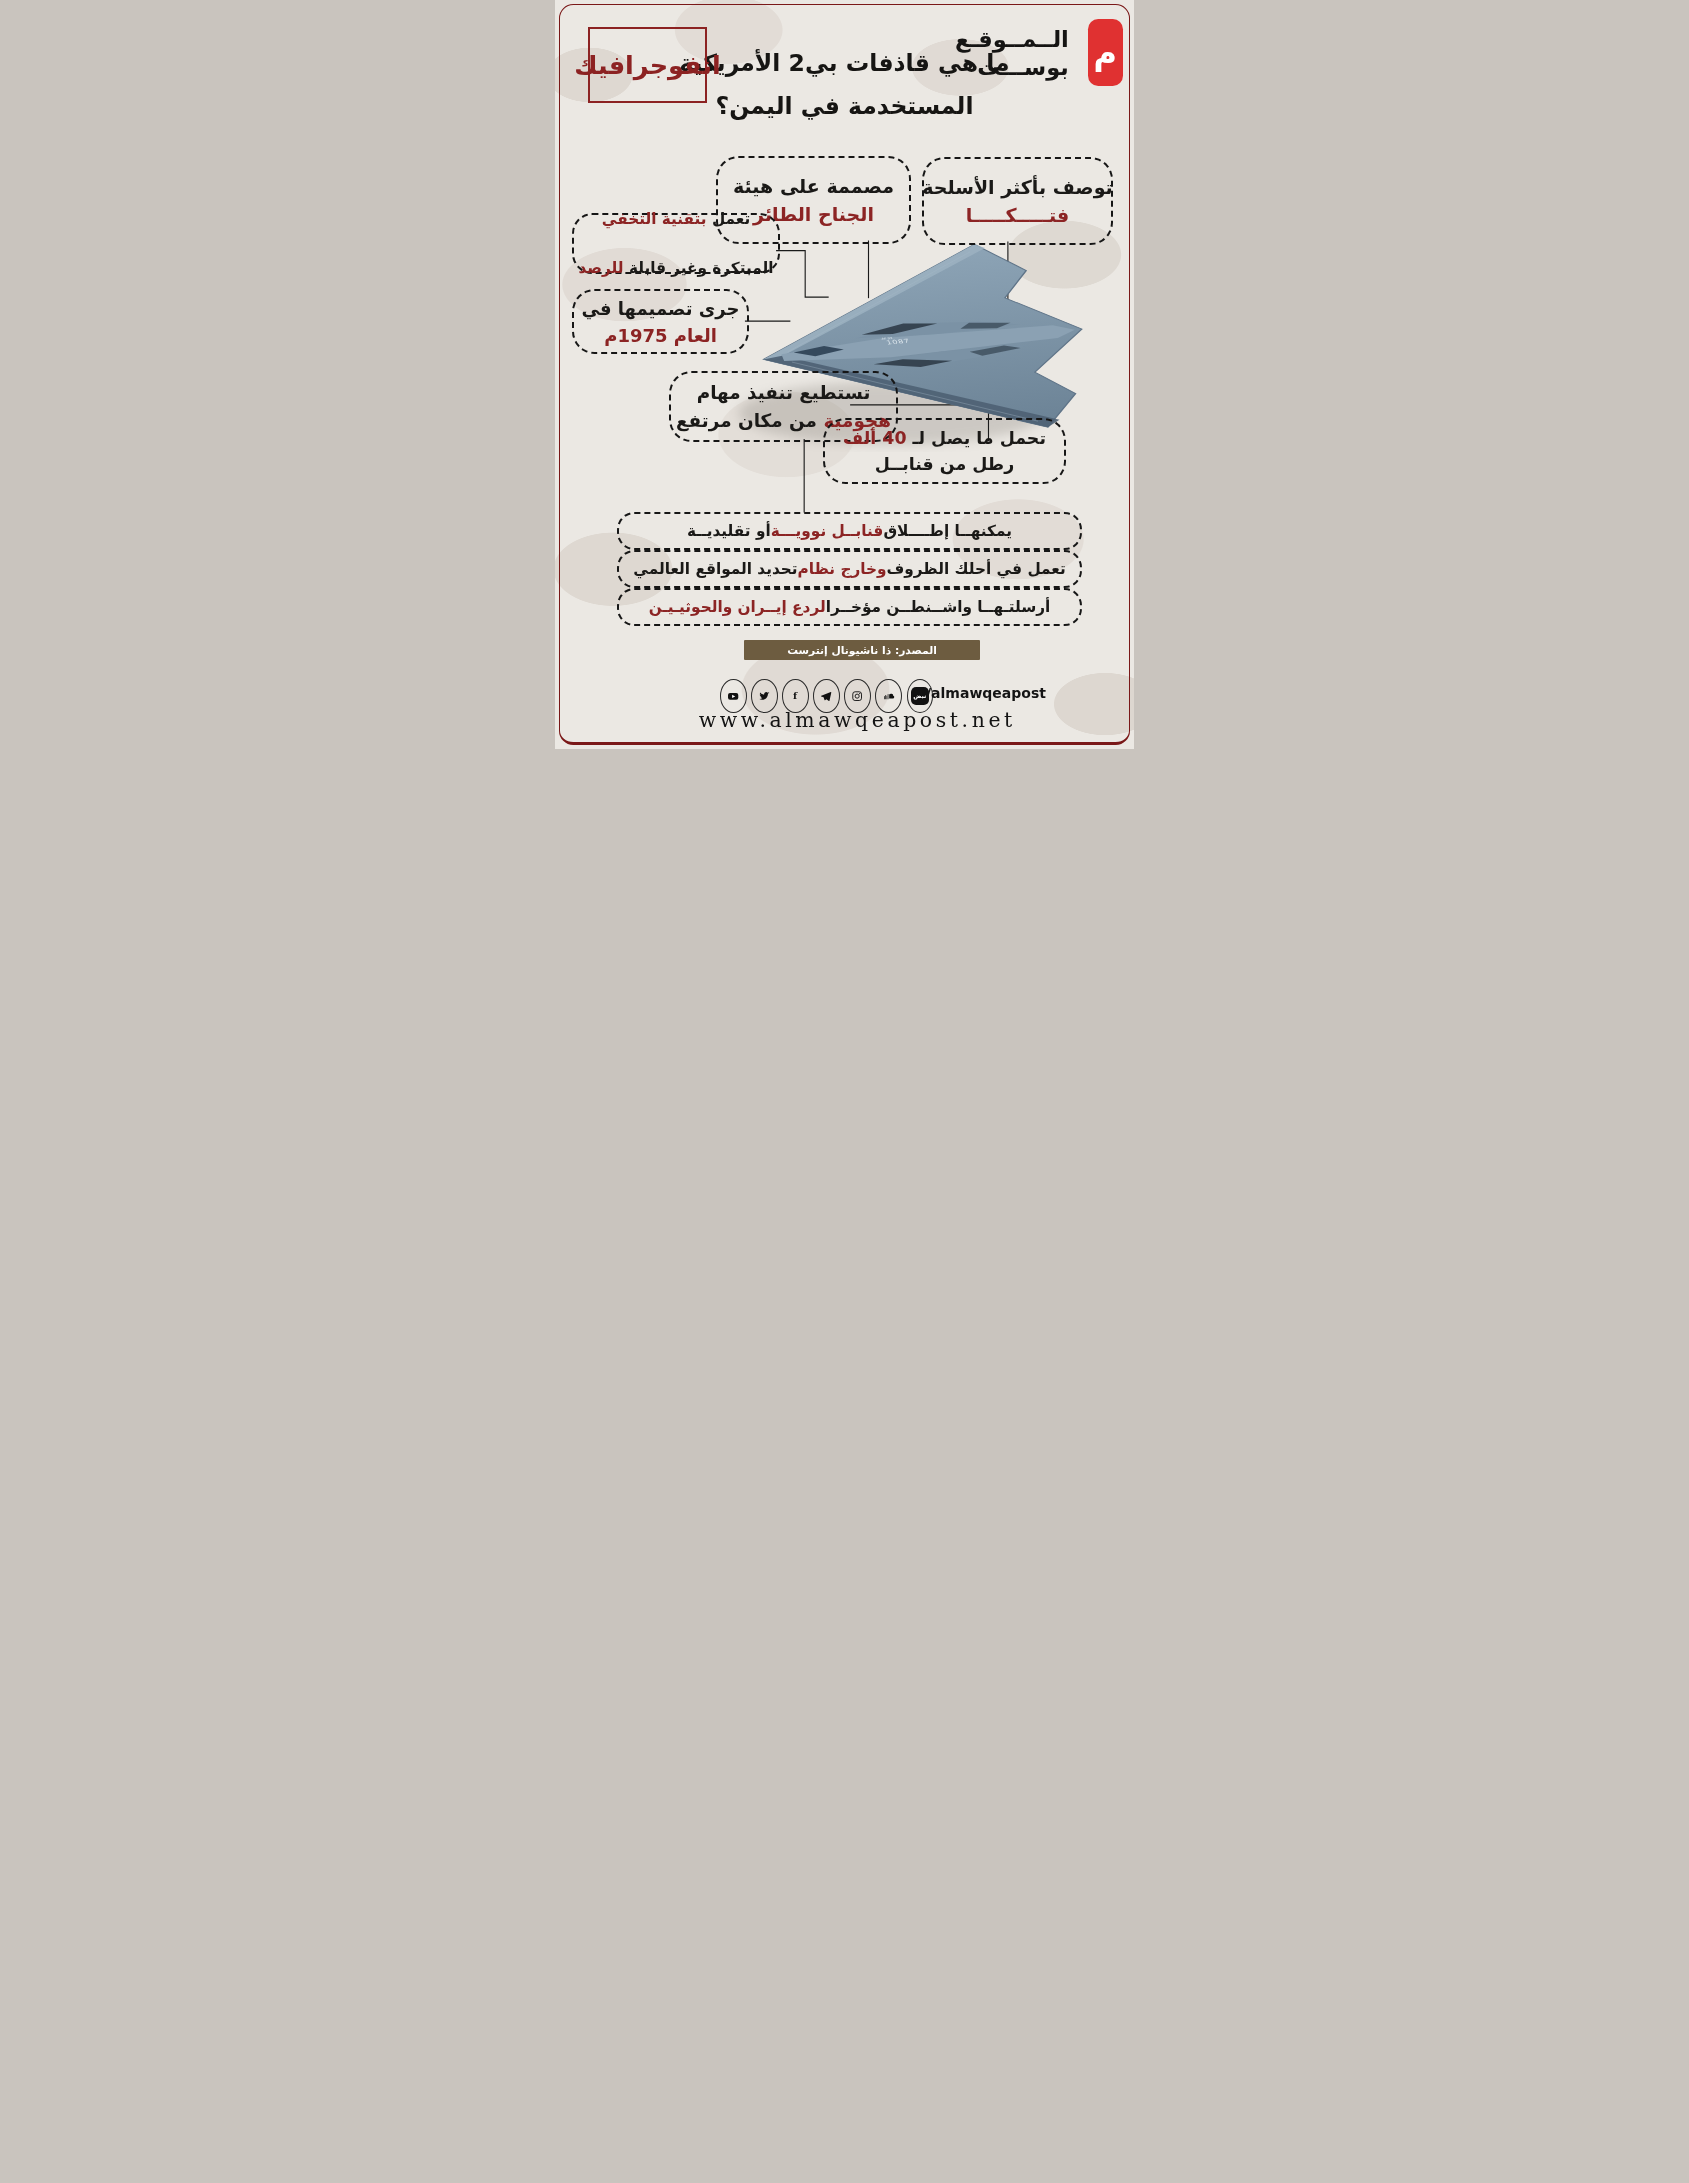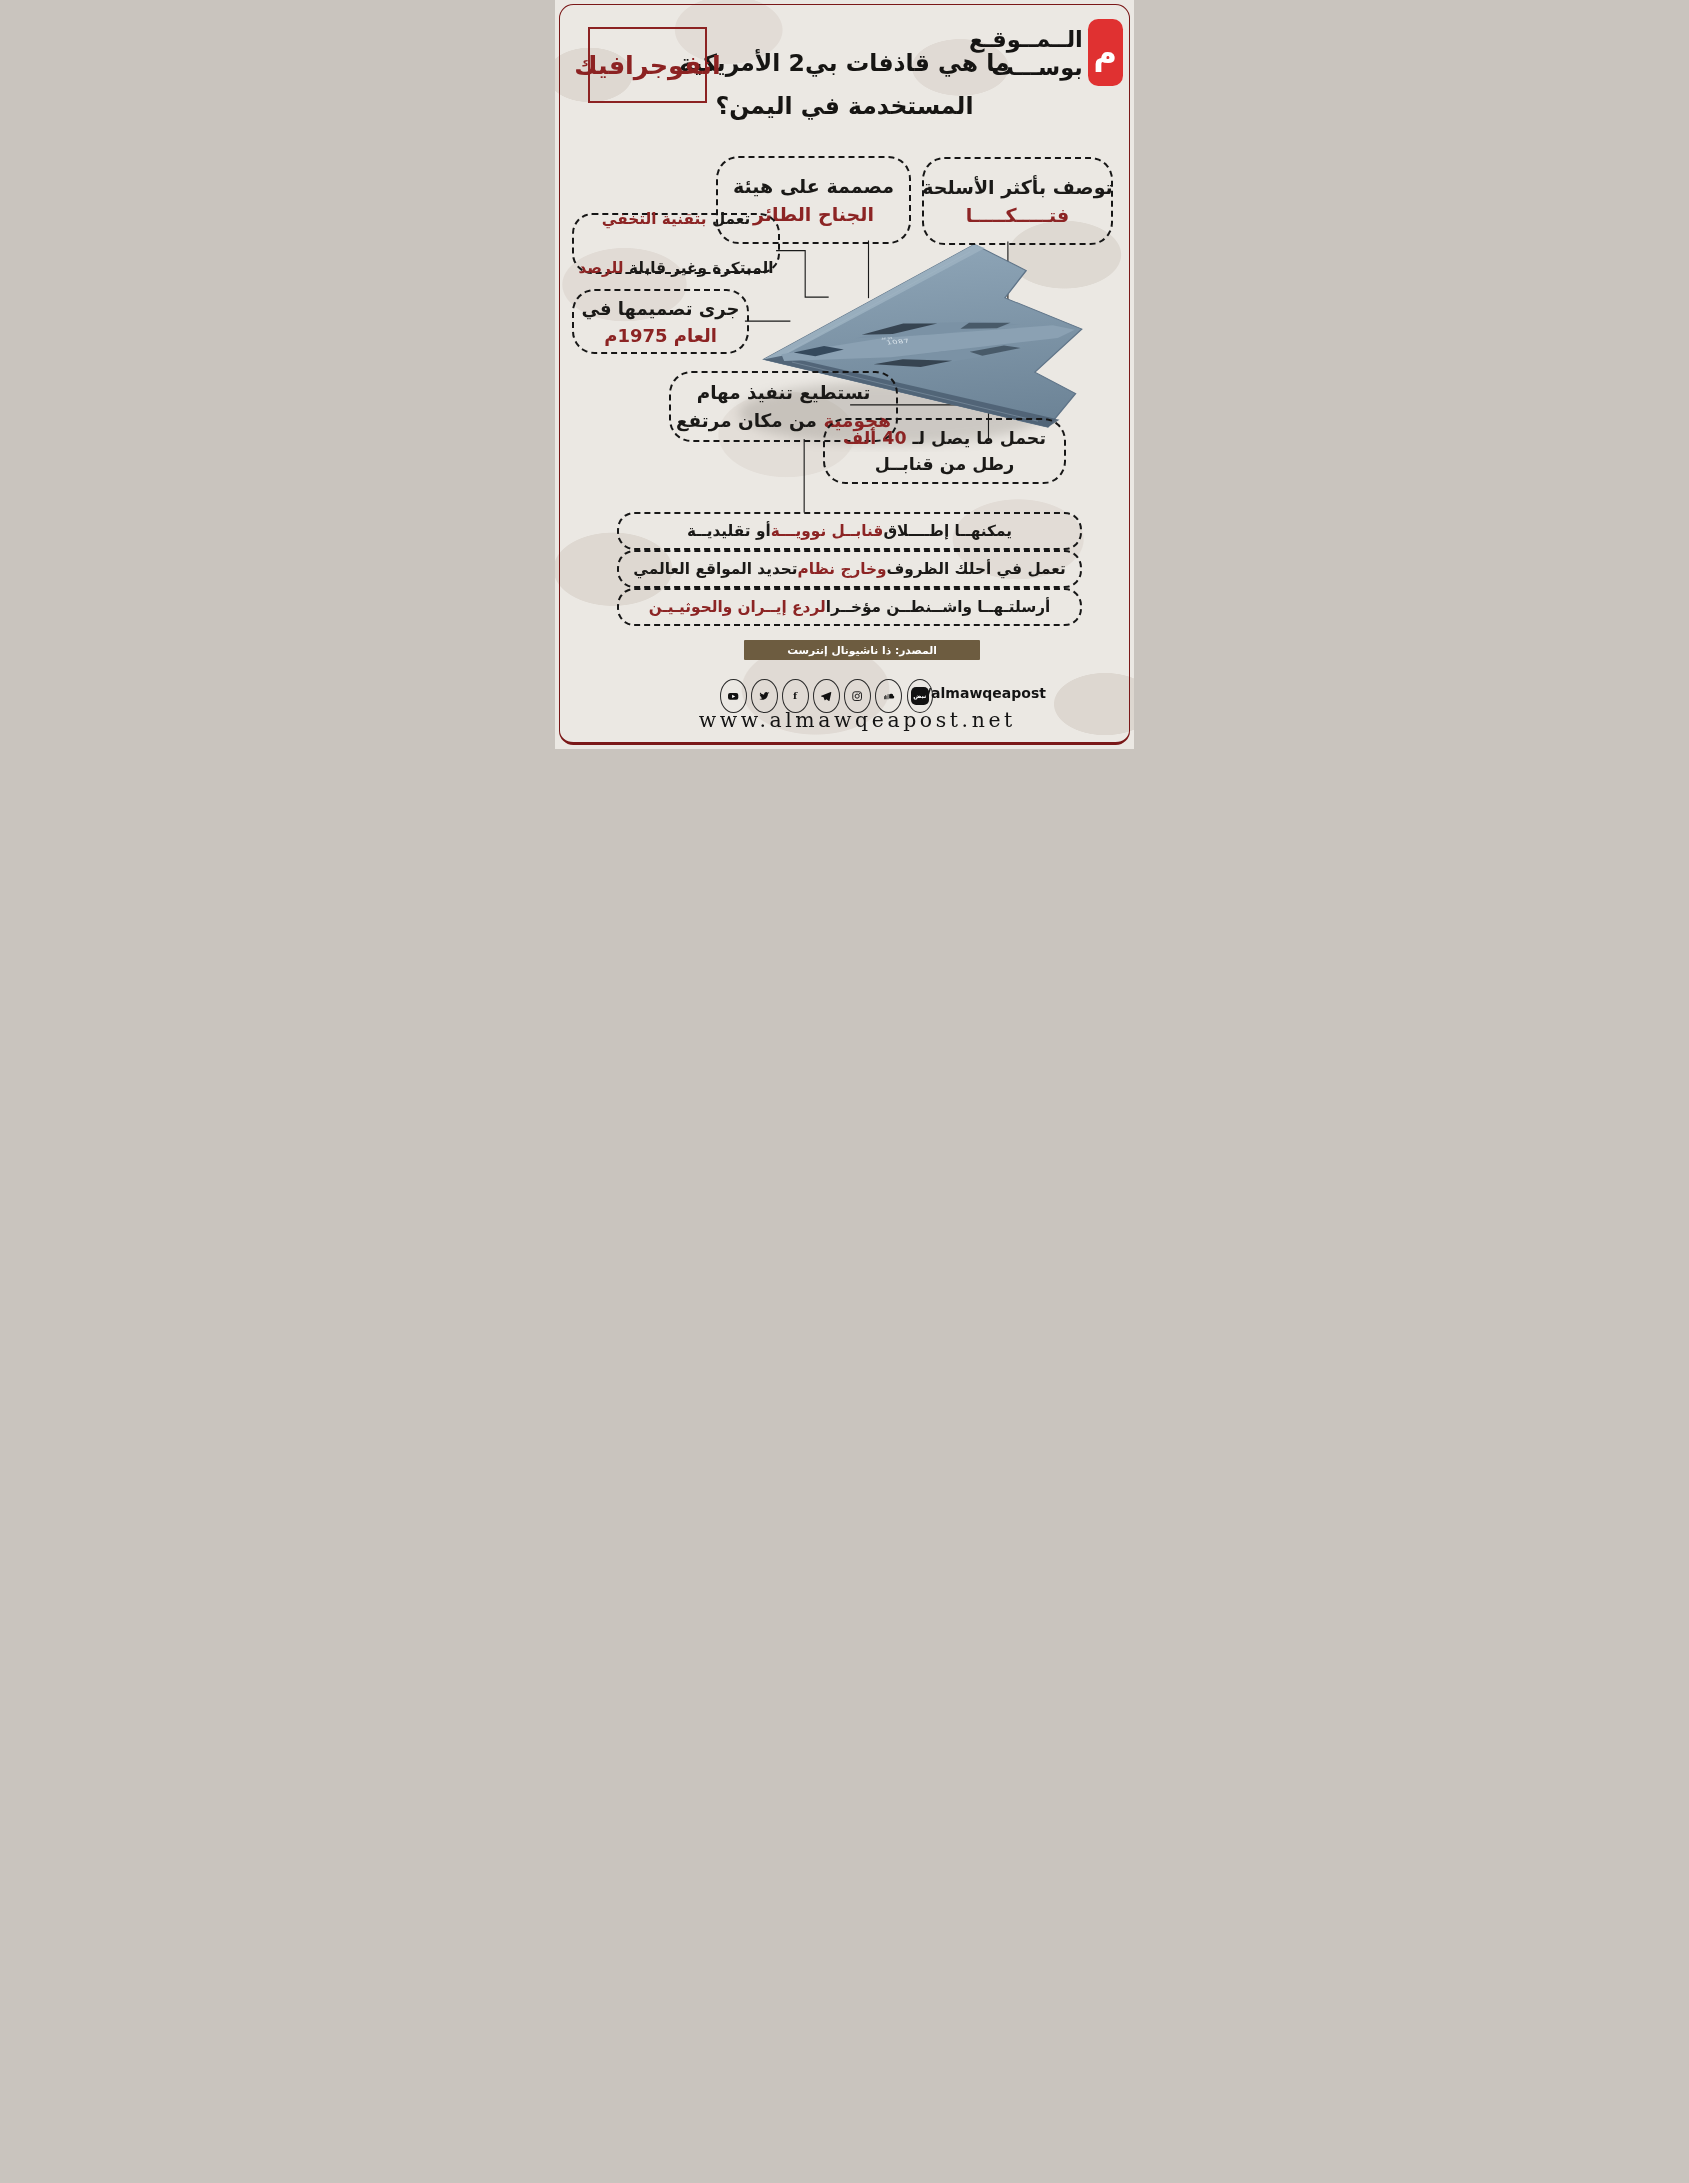--- a/index.html
+++ b/index.html
@@ -17,21 +17,21 @@
       radial-gradient(118px 72px at 80% 72%, #e2dcd6 0 55%, transparent 56%),
       radial-gradient(133px 82px at 45% 92%, #e0dad4 0 55%, transparent 56%),
       radial-gradient(92px 56px at 95% 94%, #ddd7d0 0 55%, transparent 56%);}
   .frame{position:absolute;inset:4.1px;border:1.5px solid #7a1818;border-bottom-width:3.6px;
     border-radius:14.3px;pointer-events:none;z-index:5;}
   
   .badge{position:absolute;left:33px;top:26.6px;width:115px;height:72px;border:2px solid #8c2222;
     display:flex;align-items:center;justify-content:center;z-index:4;}
   .badge span{color:#8c2222;font-weight:bold;font-size:25.5px;}
   
-  .logo{position:absolute;top:19.4px;right:11.2px;display:flex;align-items:center;gap:5px;z-index:4;}
+  .logo{position:absolute;top:19.4px;right:11.2px;display:flex;align-items:center;gap:19px;z-index:4;}
   .logo-text{text-align:right;font-weight:bold;color:#151413;line-height:28px;font-size:22.5px;direction:rtl;}
   .logo-tile{width:35px;height:67px;background:#e03131;border-radius:10.2px;display:flex;
     align-items:center;justify-content:center;}
   .logo-tile span{color:#fff;font-size:32px;font-weight:bold;line-height:1;}
   
   .title{position:absolute;left:0;right:0;text-align:center;direction:rtl;margin:0;
     font-weight:bold;color:#161513;font-size:23.5px;z-index:3;}
   .t1{top:49px;} .t2{top:92px;}
   
   .scene{position:absolute;left:0;top:0;width:579px;height:749px;z-index:1;}

